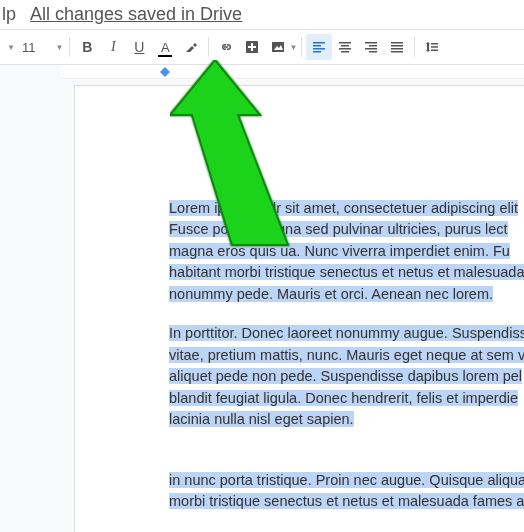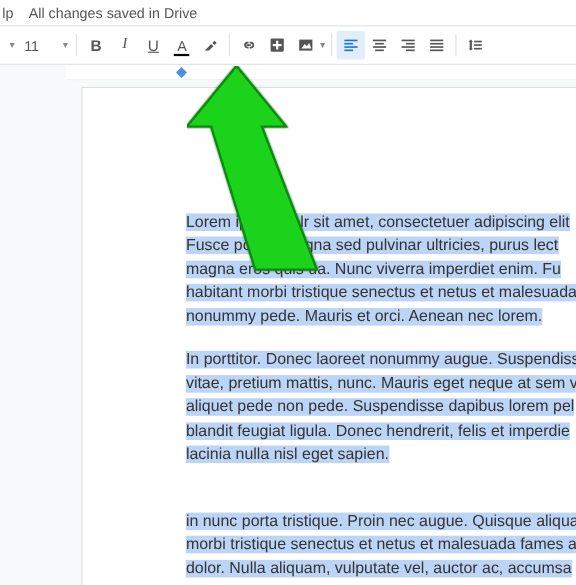--- a/index.html
+++ b/index.html
@@ -6,28 +6,28 @@
   body {
     font-family: Arial, sans-serif;
     background: #fff;
     width: 524px;
     height: 532px;
     overflow: hidden;
     position: relative;
   }
   .menu-bar {
     padding: 4px 6px 4px 2px;
-    font-size: 13px;
+    font-size: 18px;
     color: #555;
     display: flex;
     align-items: center;
     gap: 14px;
   }
   .menu-bar .help { color: #555; }
-  .menu-bar .saved { color: #555; }
+  .menu-bar .saved { text-decoration: underline; color: #555; }
   .toolbar {
     border-top: 1px solid #e0e0e0;
     border-bottom: 1px solid #e0e0e0;
     height: 36px;
     display: flex;
     align-items: center;
     padding: 0 2px;
     gap: 0;
     font-size: 13px;
     color: #555;
@@ -212,21 +212,21 @@
   <div class="ruler">
     <div class="ruler-marker">
       <svg width="10" height="10" viewBox="0 0 10 10">
           <path d="M0 5 L5 0 L10 5 L5 10 Z" fill="#4d90e8"></path>
         </svg>
     </div>
   </div>
   <div class="page">
     <div class="para"><span class="hl">Lorem ipsum dol</span><span class="hl">r sit amet, consectetuer adipiscing elit</span><br><span class="hl">Fusce posuere,</span><span class="hl">agna sed pulvinar ultricies, purus lect</span><br><span class="hl">magna eros quis u</span><span class="hl">a. Nunc viverra imperdiet enim. Fu</span><br><span class="hl">habitant morbi tristique senectus et netus et malesuada</span><br><span class="hl">nonummy pede. Mauris et orci. Aenean nec lorem.</span></div>
     <div class="para"><span class="hl">In porttitor. Donec laoreet nonummy augue. Suspendiss</span><br><span class="hl">vitae, pretium mattis, nunc. Mauris eget neque at sem v</span><br><span class="hl">aliquet pede non pede. Suspendisse dapibus lorem pel</span><br><span class="hl">blandit feugiat ligula. Donec hendrerit, felis et imperdie</span><br><span class="hl">lacinia nulla nisl eget sapien.</span></div>
-    <div class="para"><br><span class="hl">in nunc porta tristique. Proin nec augue. Quisque aliqua</span><br><span class="hl">morbi tristique senectus et netus et malesuada fames a</span><br><span class="hl">dolor. Nulla aliquam, vulputate vel, auctor ac, accumsa</span></div>
+    <div class="para"><br><span class="hl">in nunc porta tristique. Proin nec augue. Quisque aliqua</span><br><span class="hl">morbi tristique senectus et netus et malesuada fames a</span><br></div>
   </div>
 </div>
 
 <svg class="arrow-overlay" style="left:170px; top:60px;" width="130" height="200" viewBox="0 0 130 200">
   <defs>
     <filter id="ds">
         <feDropShadow dx="0" dy="0" stdDeviation="1" flood-color="#060"></feDropShadow>
       </filter>
   </defs>
   <path d="M 45 0 L 90 55 L 68 55 L 118 185 L 62 185 L 22 55 L 0 55 Z" fill="#1fd31f" stroke="#0a8a0a" stroke-width="2" filter="url(#ds)"></path>

